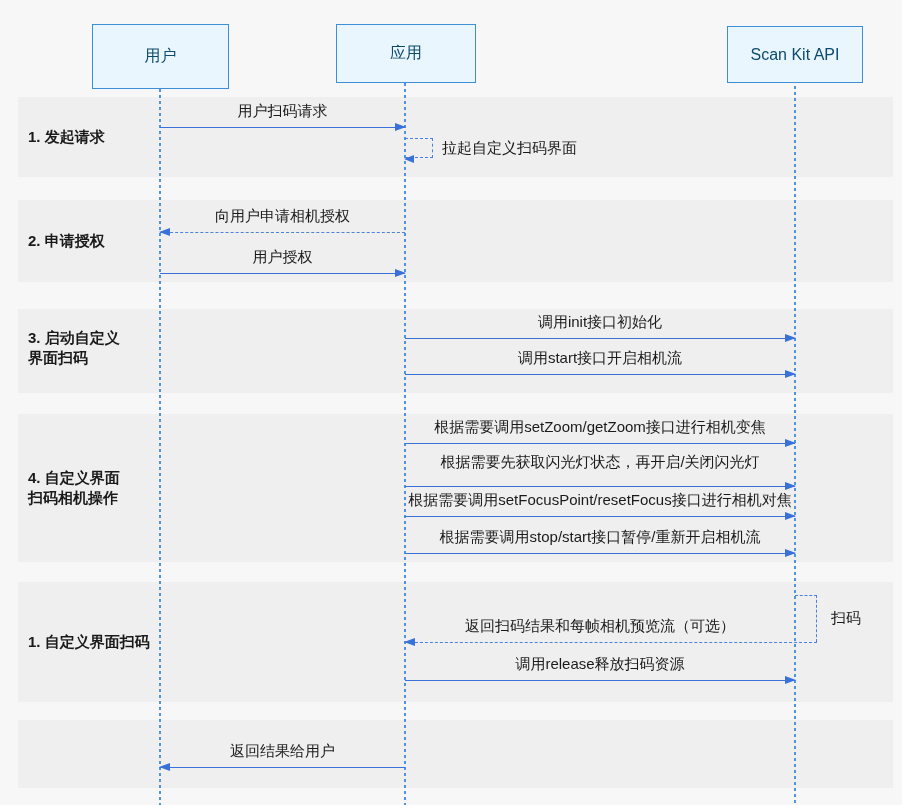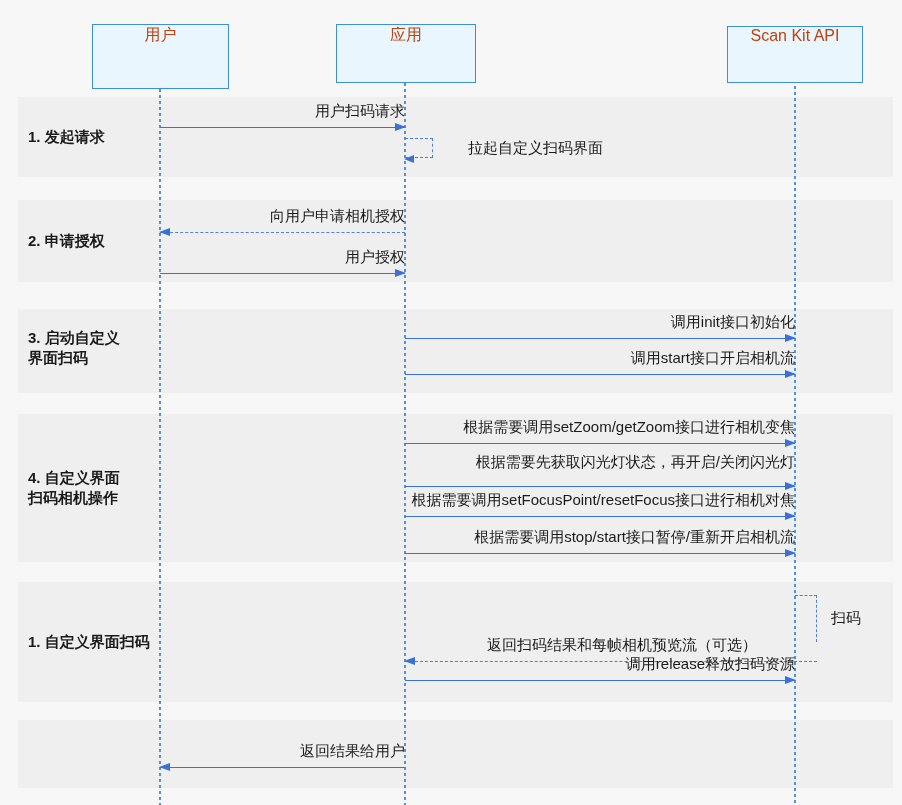--- a/index.html
+++ b/index.html
@@ -17,25 +17,25 @@
   .stage{position:relative;width:902px;height:805px;background:var(--bg);overflow:hidden;}
 
   .band{position:absolute;left:18px;width:875px;background:var(--band);z-index:0;}
 
   .seclbl{position:absolute;left:28px;width:150px;font-size:15px;font-weight:bold;
           line-height:20px;color:var(--txt);white-space:pre-line;z-index:3;}
 
   .lifeline{position:absolute;width:2px;z-index:1;
     background:repeating-linear-gradient(180deg,var(--lifeline) 0 3px,transparent 3px 6px);}
 
-  .actor{position:absolute;display:flex;align-items:flex-start;justify-content:center;
+  .actor{position:absolute;display:flex;align-items:center;justify-content:center;
          background:var(--actor-fill);border:1px solid var(--actor-border);
-         font-size:16px;color:#c2410c;z-index:4;box-sizing:border-box;}
+         font-size:16px;color:#0c4a6e;z-index:4;box-sizing:border-box;}
 
-  .msg{position:absolute;display:flex;flex-direction:column;z-index:2;align-items:flex-end;}
+  .msg{position:absolute;display:flex;flex-direction:column;z-index:2;}
   .msg-lbl{font-size:15px;line-height:18px;text-align:center;padding-bottom:7px;color:var(--txt);}
   .msg-line{position:relative;height:0;width:100%;}
   .line-solid{border-top:1.5px solid var(--solid);}
   .line-dashed{border-top:1.5px dashed var(--dashed);}
   .to-right::after{content:"";position:absolute;right:-1px;top:-5px;width:0;height:0;
     border-top:4px solid transparent;border-bottom:4px solid transparent;
     border-left:11px solid var(--solid);}
   .to-left::before{content:"";position:absolute;left:-1px;top:-5px;width:0;height:0;
     border-top:4px solid transparent;border-bottom:4px solid transparent;
     border-right:11px solid var(--solid);}
@@ -80,21 +80,21 @@
   </div>
   <div class="actor" style="left:727px;top:26px;width:136px;height:57px;">
     <span>Scan Kit API</span>
   </div>
 
   <div class="msg" style="left:160px;top:102px;width:245px;">
     <div class="msg-lbl">用户扫码请求</div>
     <div class="msg-line line-solid to-right"></div>
   </div>
   <div class="selfloop loop-app" style="left:405px;top:138px;width:28px;height:20px;"></div>
-  <div class="selflbl" style="left:468px;top:138px;">拉起自定义扫码界面</div>
+  <div class="selflbl" style="left:442px;top:138px;">拉起自定义扫码界面</div>
 
   <div class="msg" style="left:160px;top:207px;width:245px;">
     <div class="msg-lbl">向用户申请相机授权</div>
     <div class="msg-line line-dashed to-left"></div>
   </div>
   <div class="msg" style="left:160px;top:248px;width:245px;">
     <div class="msg-lbl">用户授权</div>
     <div class="msg-line line-solid to-right"></div>
   </div>
 
@@ -120,21 +120,21 @@
     <div class="msg-line line-solid to-right"></div>
   </div>
   <div class="msg" style="left:405px;top:528px;width:390px;">
     <div class="msg-lbl">根据需要调用stop/start接口暂停/重新开启相机流</div>
     <div class="msg-line line-solid to-right"></div>
   </div>
 
   <div class="selfloop loop-api" style="left:795px;top:595px;width:22px;height:47px;"></div>
   <div class="selflbl" style="left:831px;top:608px;">扫码</div>
   <div class="msg" style="left:405px;top:617px;width:412px;">
-    <div class="msg-lbl" style="width:390px;margin-top:19px;">返回扫码结果和每帧相机预览流（可选）</div>
+    <div class="msg-lbl" style="width:390px;">返回扫码结果和每帧相机预览流（可选）</div>
     <div class="msg-line line-dashed to-left"></div>
   </div>
   <div class="msg" style="left:405px;top:655px;width:390px;">
     <div class="msg-lbl">调用release释放扫码资源</div>
     <div class="msg-line line-solid to-right"></div>
   </div>
 
   <div class="msg" style="left:160px;top:742px;width:245px;">
     <div class="msg-lbl">返回结果给用户</div>
     <div class="msg-line line-solid to-left"></div>

